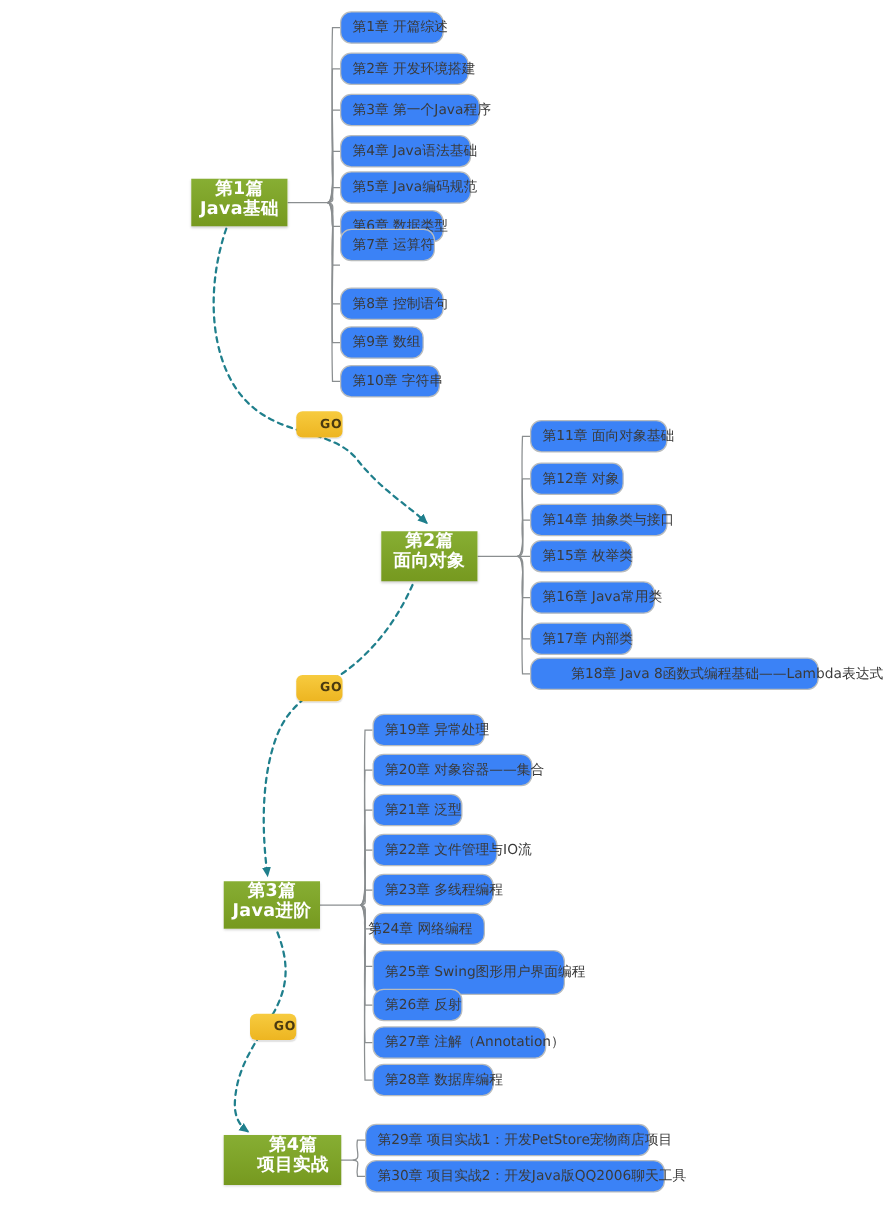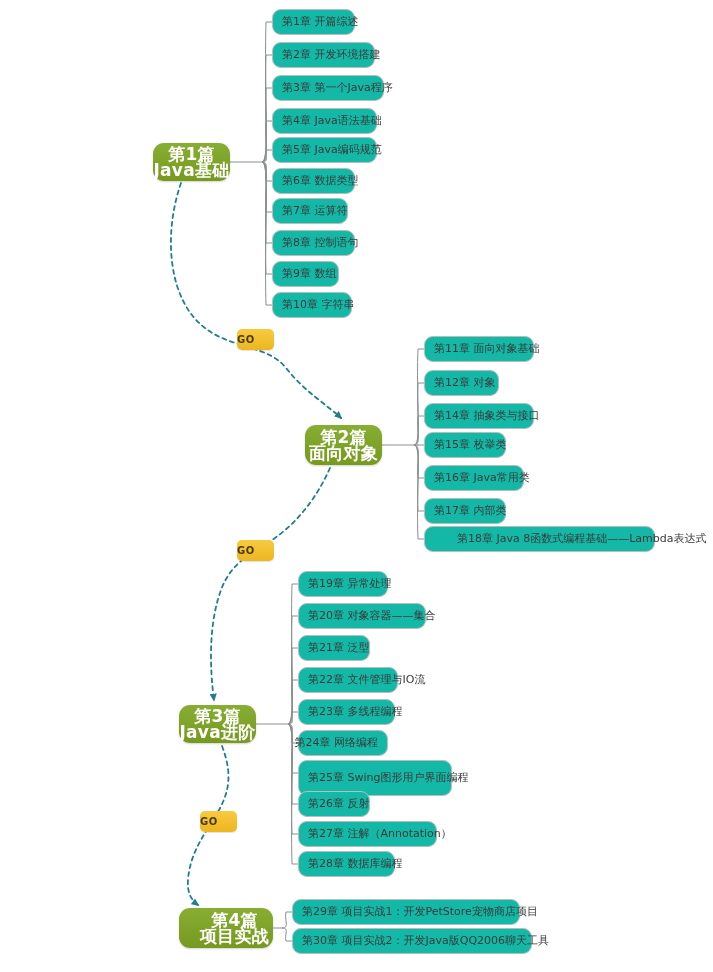--- a/index.html
+++ b/index.html
@@ -21,39 +21,39 @@
     position: absolute;
     left: 0; top: 0;
     width: 713px;
     height: 972px;
     pointer-events: none;
   }
   .node {
     position: absolute;
     background: #7fa62c;
     background: linear-gradient(180deg, #87ae33 0%, #76991f 100%);
-    border-radius: 11px;
+    border-radius: 0;
     color: #ffffff;
     font-weight: bold;
-    font-size: 17px;
+    font-size: 14px;
     line-height: 16px;
     text-align: center;
     display: flex;
     flex-direction: column;
     align-items: center;
-    justify-content: center;
+    justify-content: flex-start;
     letter-spacing: 0.3px;
     box-shadow: 0 1px 2px rgba(0,0,0,0.18);
     z-index: 3;
   }
   .node .l1, .node .l2 { display: block; white-space: nowrap; }
 
   .chapter {
     position: absolute;
-    background: #14b8a6;
+    background: #3b82f6;
     border: 1px solid #b9bcbd;
     border-radius: 9px;
     color: #3a3a3a;
     font-size: 11px;
     line-height: 14px;
     display: flex;
     align-items: center;
     padding: 0 9px;
     white-space: nowrap;
     box-sizing: border-box;
@@ -64,21 +64,21 @@
     position: absolute;
     background: #f2c131;
     background: linear-gradient(180deg, #f7cb3f 0%, #edb521 100%);
     border-radius: 5px;
     color: #4a3a10;
     font-weight: bold;
     font-size: 10px;
     letter-spacing: 0.6px;
     display: flex;
     align-items: center;
-    justify-content: flex-start;
+    justify-content: flex-end;
     z-index: 4;
     box-shadow: 0 1px 1px rgba(0,0,0,0.12);
   }
 </style>
 </head>
 <body>
 
 <div id="canvas">
 
   <svg id="wires" viewBox="0 0 713 972" width="713" height="972" xmlns="http://www.w3.org/2000/svg">
@@ -159,21 +159,21 @@
       </div>
       <div class="chapter" style="left: 272px; top: 108px; width: 105px; height: 26px;">
         <span>第4章 Java语法基础</span>
       </div>
       <div class="chapter" style="left: 272px; top: 137px; width: 105px; height: 26px;">
         <span>第5章 Java编码规范</span>
       </div>
       <div class="chapter" style="left: 272px; top: 168px; width: 83px; height: 26px;">
         <span>第6章 数据类型</span>
       </div>
-      <div class="chapter" style="left: 272px; top: 198px; width: 76px; height: 26px; text-align: right;">
+      <div class="chapter" style="left: 272px; top: 183px; width: 76px; height: 26px; text-align: right;">
         <span>第7章 运算符</span>
       </div>
       <div class="chapter" style="left: 272px; top: 230px; width: 83px; height: 26px;">
         <span>第8章 控制语句</span>
       </div>
       <div class="chapter" style="left: 272px; top: 261px; width: 67px; height: 26px;">
         <span>第9章 数组</span>
       </div>
       <div class="chapter" style="left: 272px; top: 292px; width: 80px; height: 26px;">
         <span>第10章 字符串</span>

